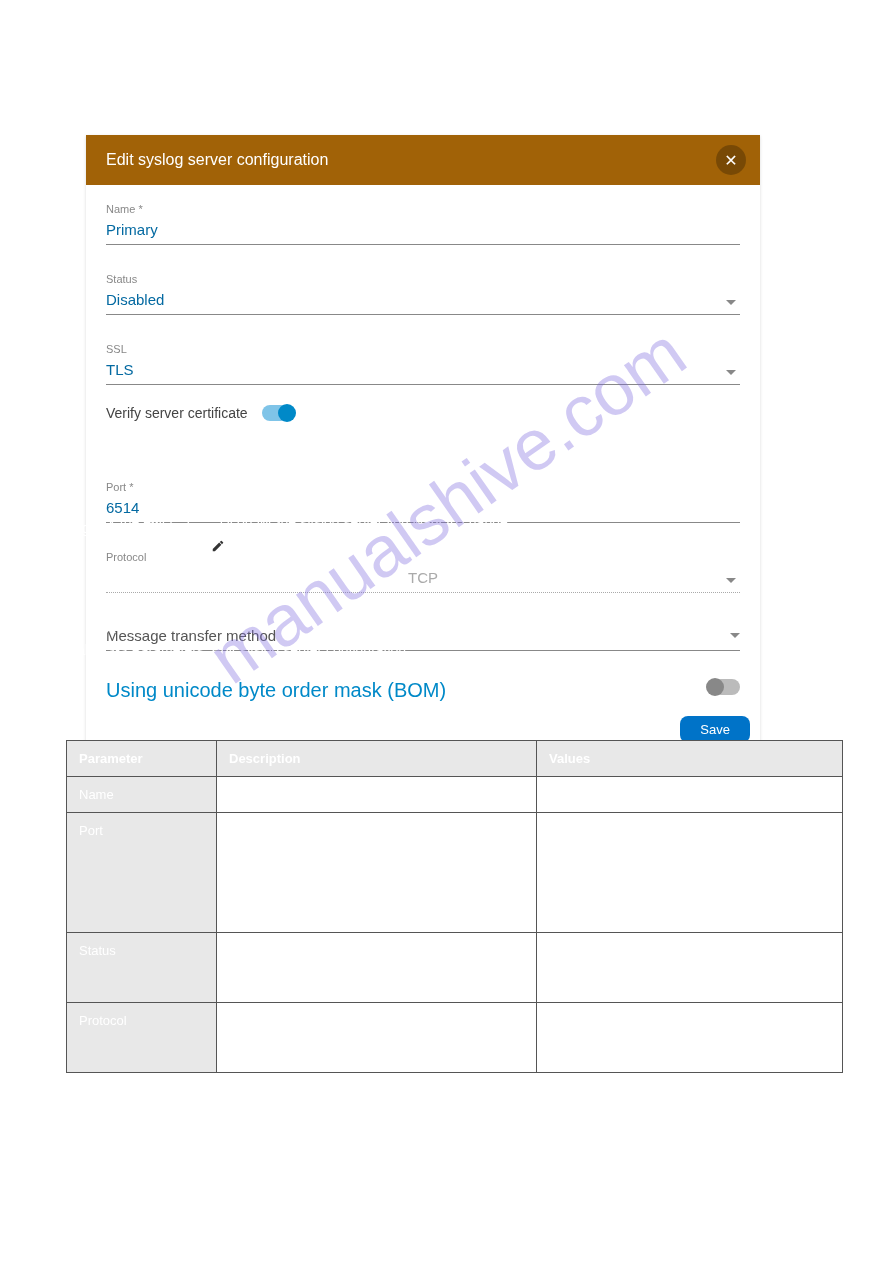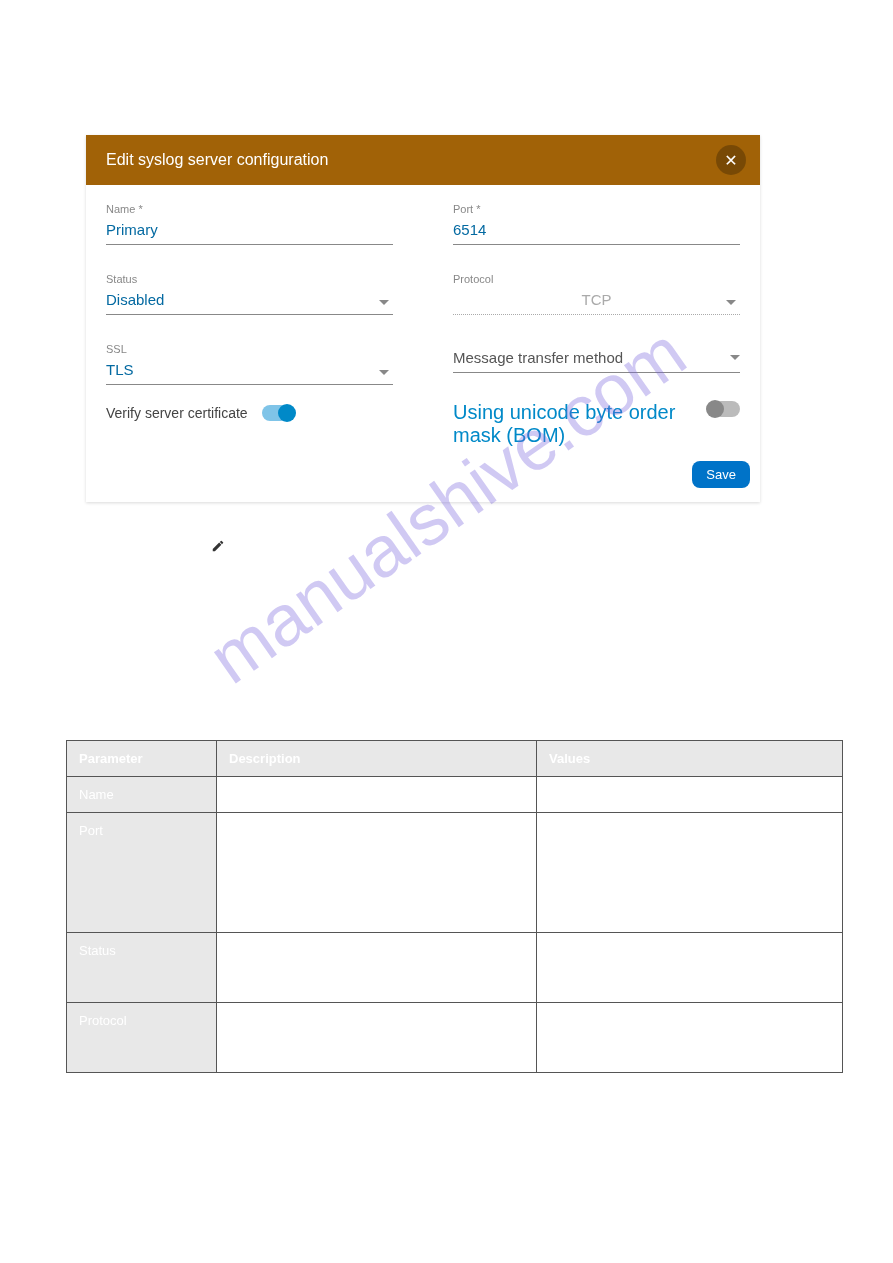--- a/index.html
+++ b/index.html
@@ -47,20 +47,21 @@
     align-items: center;
     justify-content: center;
     color: #fff;
     font-size: 16px;
     cursor: pointer;
   }
   .dialog-body {
     padding: 18px 20px 10px 20px;
     display: flex;
     gap: 60px;
+    flex-direction: column;
   }
   .col { flex: 1; }
   .field { margin-bottom: 28px; position: relative; }
   .field-label {
     font-size: 11px;
     color: #888;
     margin-bottom: 2px;
     display: block;
   }
   .field-label.big {
@@ -126,21 +127,21 @@
     margin-top: -8px;
   }
   .dialog-footer {
     display: flex; justify-content: flex-end;
     padding: 4px 10px 14px 0;
   }
   .save-btn {
     background: #0073c8;
     color: #fff;
     border: none;
-    padding: 6px 14px;
+    padding: 6px 20px;
     font-size: 13px;
     border-radius: 8px;
     cursor: pointer;
   }
   .body-text {
     position: absolute;
     left: 70px;
     font-size: 14px;
     line-height: 1.5;
     color: #fff;

